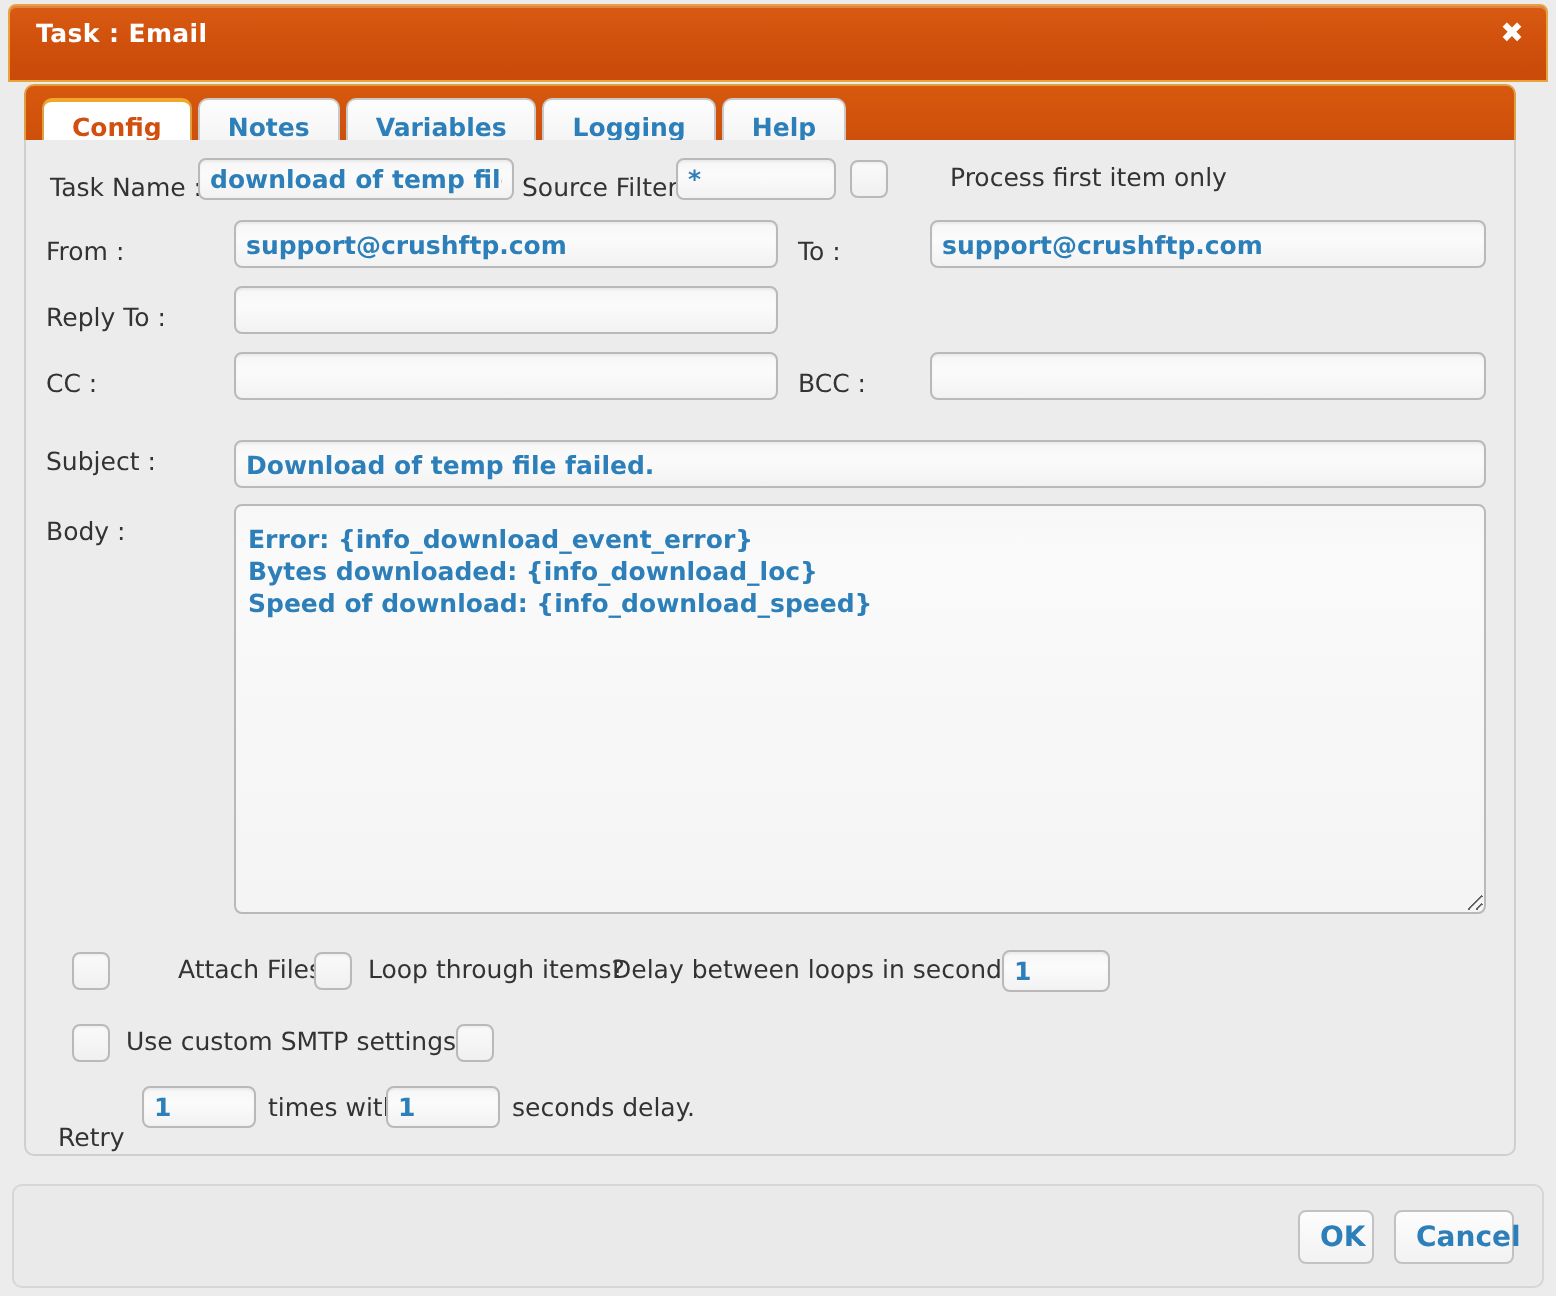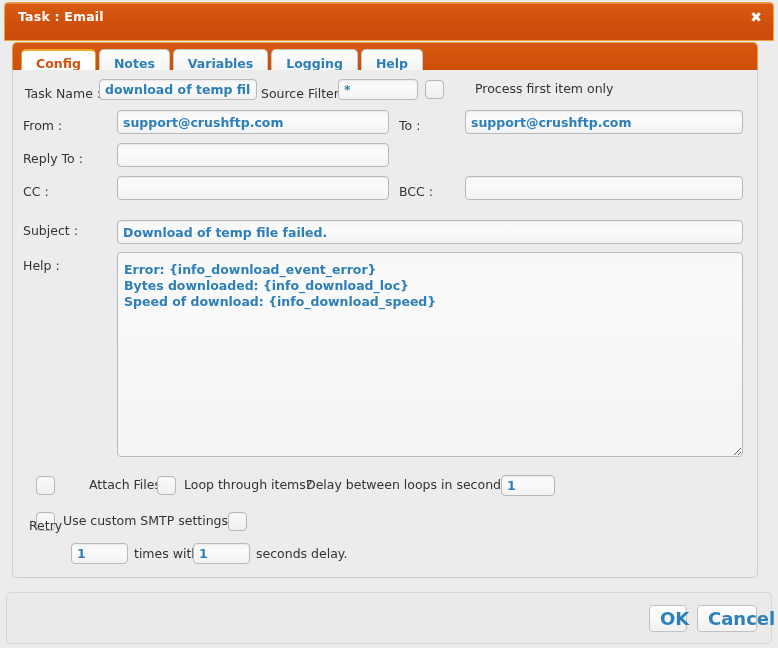--- a/index.html
+++ b/index.html
@@ -158,21 +158,21 @@
   }
   .btn {
     position: absolute;
     top: 12px;
     height: 27px;
     background: linear-gradient(180deg, #fdfdfd 0%, #f2f2f2 100%);
     border: 1px solid #c2c2c2;
     border-radius: 4px;
     color: #2c7fb8;
     font-family: "DejaVu Sans", "Liberation Sans", sans-serif;
-    font-size: 18px;
+    font-size: 14px;
     font-weight: bold;
     cursor: pointer;
     padding: 0 10px;
   }
 </style>
 </head>
 <body>
 
 <div class="window">
 
@@ -220,38 +220,38 @@
       <span class="lbl">BCC :</span>
     </div>
     <input class="inp" style="position: absolute; left: 452px; top: 106px; width: 278px; height: 24px;" value="">
 
     <div class="row" style="left:10px; top:150px; width:92px;">
       <span class="lbl">Subject :</span>
     </div>
     <input class="inp" style="position: absolute; left: 104px; top: 150px; width: 626px; height: 24px;" value="Download of temp file failed.">
 
     <div class="row" style="left:10px; top:185px; width:92px;">
-      <span class="lbl">Help :</span>
+      <span class="lbl">Body :</span>
     </div>
     <textarea class="ta" style="position: absolute; left: 104px; top: 182px; width: 626px; height: 205px;">Error: {info_download_event_error}
 Bytes downloaded: {info_download_loc}
 Speed of download: {info_download_speed}</textarea>
 
     <div class="cb" style="position:absolute; left:23px; top:406px;"></div>
     <span class="ctext" style="position:absolute; left:42px; top:407px;margin-left:34px;">Attach Files?</span>
     <div class="cb" style="position:absolute; left:144px; top:406px;"></div>
     <span class="ctext" style="position:absolute; left:163px; top:407px;">Loop through items?</span>
     <span class="ctext" style="position:absolute; left:293px; top:407px; margin-left:0;">Delay between loops in seconds :</span>
     <input class="inp" style="position: absolute; left: 488px; top: 405px; width: 54px; height: 21px;" value="1">
 
     <div class="cb" style="position:absolute; left:23px; top:442px;"></div>
     <span class="ctext" style="position:absolute; left:42px; top:443px;">Use custom SMTP settings</span>
     <div class="cb" style="position:absolute; left:215px; top:442px;"></div>
 
-    <span class="ctext" style="position:absolute; left:16px; top:448px; margin-left:0;">Retry</span>
+    <span class="ctext" style="position:absolute; left:16px; top:491px; margin-left:0;">Retry</span>
     <input class="inp" style="position: absolute; left: 58px; top: 473px; width: 57px; height: 21px;" value="1">
     <span class="ctext" style="position:absolute; left:121px; top:476px; margin-left:0;">times with</span>
     <input class="inp" style="position: absolute; left: 180px; top: 473px; width: 57px; height: 21px;" value="1">
     <span class="ctext" style="position:absolute; left:243px; top:476px; margin-left:0;">seconds delay.</span>
   </div>
 
   <div class="footer">
     <button class="btn" style="right:84px; width:38px;">OK</button>
     <button class="btn" style="right:14px; width:60px;">Cancel</button>
   </div>

